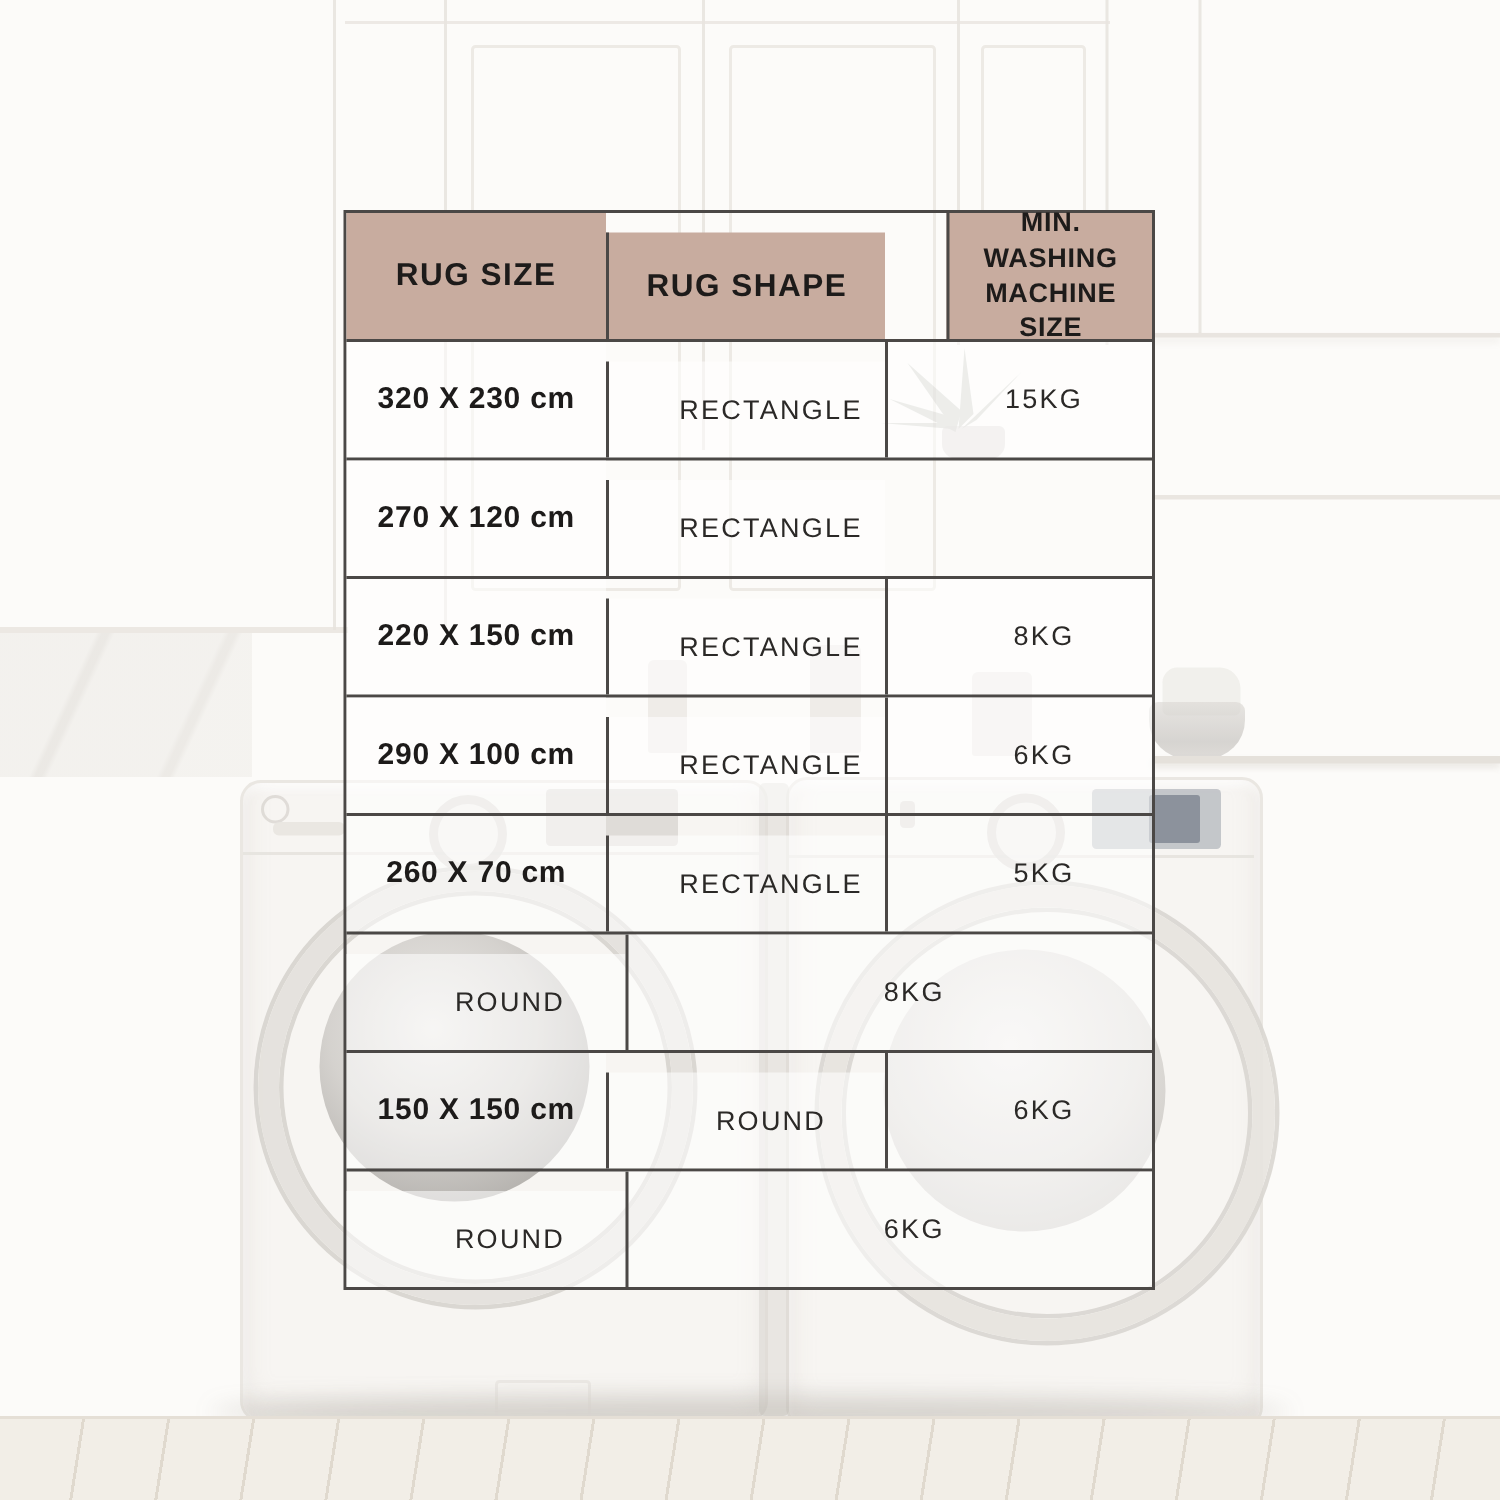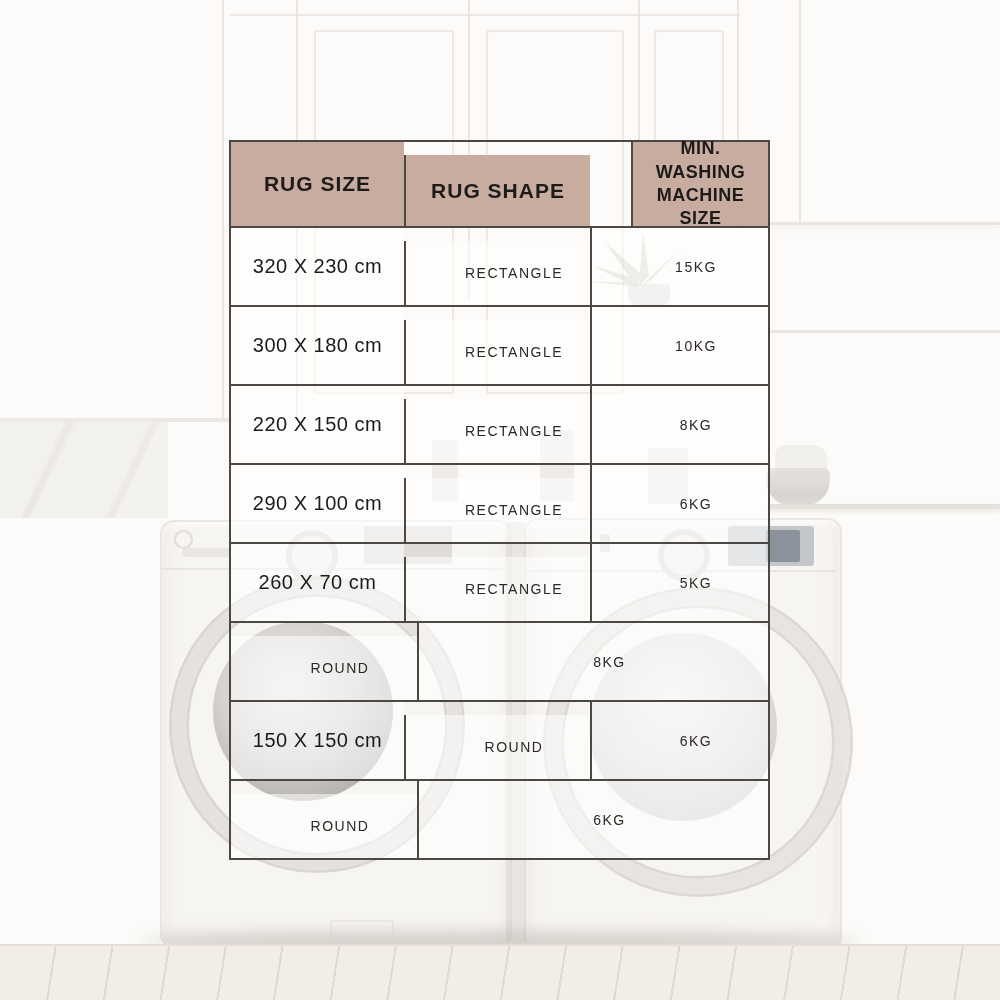--- a/index.html
+++ b/index.html
@@ -60,22 +60,22 @@
   .trow.head{flex:0 0 84px;justify-content:flex-end;}
   .tcell{display:flex;align-items:center;justify-content:center;text-align:center;
     box-sizing:border-box;padding:4px 10px;background:var(--cellbg,rgba(255,255,255,.55));}
   .tcell + .tcell{border-left:2px solid var(--border,#4b4846);}
   .c1{flex:0 0 173px;}
   .c2{flex:0 0 186px;margin-top:13px;}
   .c3{flex:1;}
   .head .tcell{background:var(--headbg,#c8ac9f);color:var(--text,#1d1b1a);
     font-weight:700;font-size:21px;letter-spacing:1px;}
   .head .c3{font-size:18px;line-height:1.3;letter-spacing:.5px;margin-left:41px;}
-  .cell-size{font-weight:400;font-size:20px;letter-spacing:.5px;color:var(--text,#1d1b1a);}
-  .cell-shape,.cell-machine{font-weight:400;font-size:14px;letter-spacing:1.5px;color:#2b2927;padding-left:42px;}
+  .cell-size{font-weight:700;font-size:20px;letter-spacing:.5px;color:var(--text,#1d1b1a);}
+  .cell-shape,.cell-machine{font-weight:400;font-size:18px;letter-spacing:1.5px;color:#2b2927;padding-left:42px;}
 </style>
 </head>
 <body>
 
 <div class="stage">
 
   <div class="photo">
 
     <div class="cabline" style="left:222px;height:420px;"></div>
     <div class="cabline" style="left:296px;height:420px;"></div>
@@ -143,23 +143,22 @@
       <div class="tcell c2">RUG SHAPE</div>
       <div class="tcell c3">MIN. WASHING MACHINE SIZE</div>
     </div>
 
     <div class="trow">
       <div class="tcell c1 cell-size">320 X 230 cm</div>
       <div class="tcell c2 cell-shape">RECTANGLE</div>
       <div class="tcell c3 cell-machine">15KG</div>
     </div>
     <div class="trow">
-      <div class="tcell c1 cell-size">300 X 180 cm</div>
+      <div class="tcell c1 cell-size">270 X 120 cm</div>
       <div class="tcell c2 cell-shape">RECTANGLE</div>
-      <div class="tcell c3 cell-machine">10KG</div>
     </div>
     <div class="trow">
       <div class="tcell c1 cell-size">220 X 150 cm</div>
       <div class="tcell c2 cell-shape">RECTANGLE</div>
       <div class="tcell c3 cell-machine">8KG</div>
     </div>
     <div class="trow">
       <div class="tcell c1 cell-size">290 X 100 cm</div>
       <div class="tcell c2 cell-shape">RECTANGLE</div>
       <div class="tcell c3 cell-machine">6KG</div>

